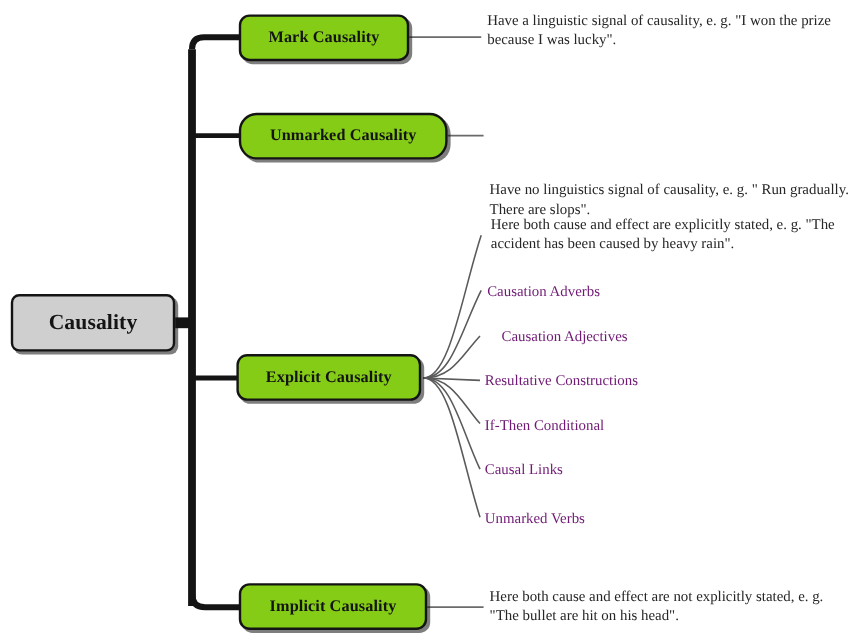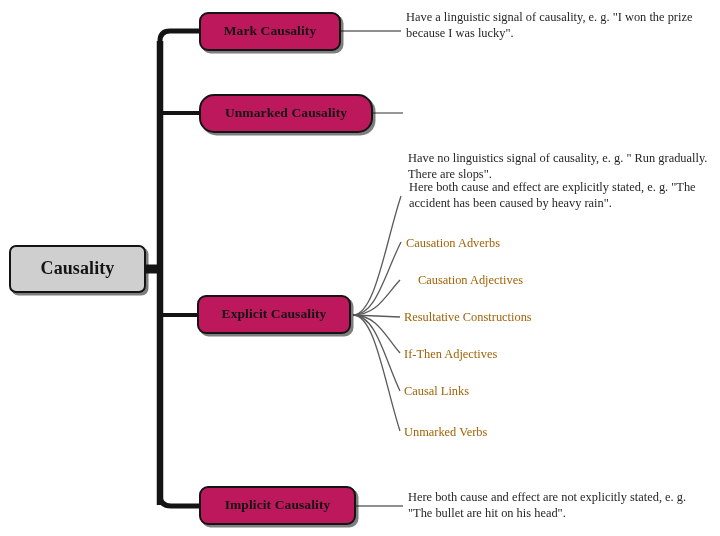--- a/index.html
+++ b/index.html
@@ -25,21 +25,21 @@
     position: absolute;
     left: 0; top: 0;
     width: 720px;
     height: 536px;
   }
   .node {
     position: absolute;
     box-sizing: border-box;
     border: 2.5px solid #141414;
     border-radius: 9px;
-    background: #be185d;
+    background: #84cc16;
     box-shadow: 2.5px 2.5px 0 rgba(20,20,20,0.55);
     display: flex;
     align-items: center;
     justify-content: center;
     text-align: center;
     font-weight: bold;
     letter-spacing: 0.1px;
     color: #141414;
     z-index: 5;
   }
@@ -89,21 +89,21 @@
     position: absolute;
     font-size: 12.4px;
     line-height: 1.32;
     color: #262626;
     z-index: 4;
   }
   .leaf {
     position: absolute;
     font-size: 12.4px;
     line-height: 1.32;
-    color: #a16207;
+    color: #701a75;
     white-space: nowrap;
     z-index: 4;
   }
   #desc-mark  { left: 406px; top: 9px;   width: 308px; }
   #desc-unmk  { left: 408px; top: 110px; width: 306px; margin-top: 40px; }
   #desc-expl  { left: 409px; top: 179px; width: 302px; }
   #desc-impl  { left: 408px; top: 489px; width: 304px; }
 
   #leaf-0 { left: 406px; top: 235px; }
   #leaf-1 { left: 418px; top: 272px; }
@@ -172,19 +172,19 @@
   <div class="desc" id="desc-expl">Here both cause and effect are explicitly stated, e. g. "The accident has been caused by heavy rain".</div>
 
   <div class="desc" id="desc-impl">Here both cause and effect are not explicitly stated, e. g. "The bullet are hit on his head".</div>
 
   <div class="leaf" id="leaf-0">Causation Adverbs</div>
 
   <div class="leaf" id="leaf-1">Causation Adjectives</div>
 
   <div class="leaf" id="leaf-2">Resultative Constructions</div>
 
-  <div class="leaf" id="leaf-3">If-Then Adjectives</div>
+  <div class="leaf" id="leaf-3">If-Then Conditional</div>
 
   <div class="leaf" id="leaf-4">Causal Links</div>
 
   <div class="leaf" id="leaf-5">Unmarked Verbs</div>
 
 </div>
 
 </body></html>

